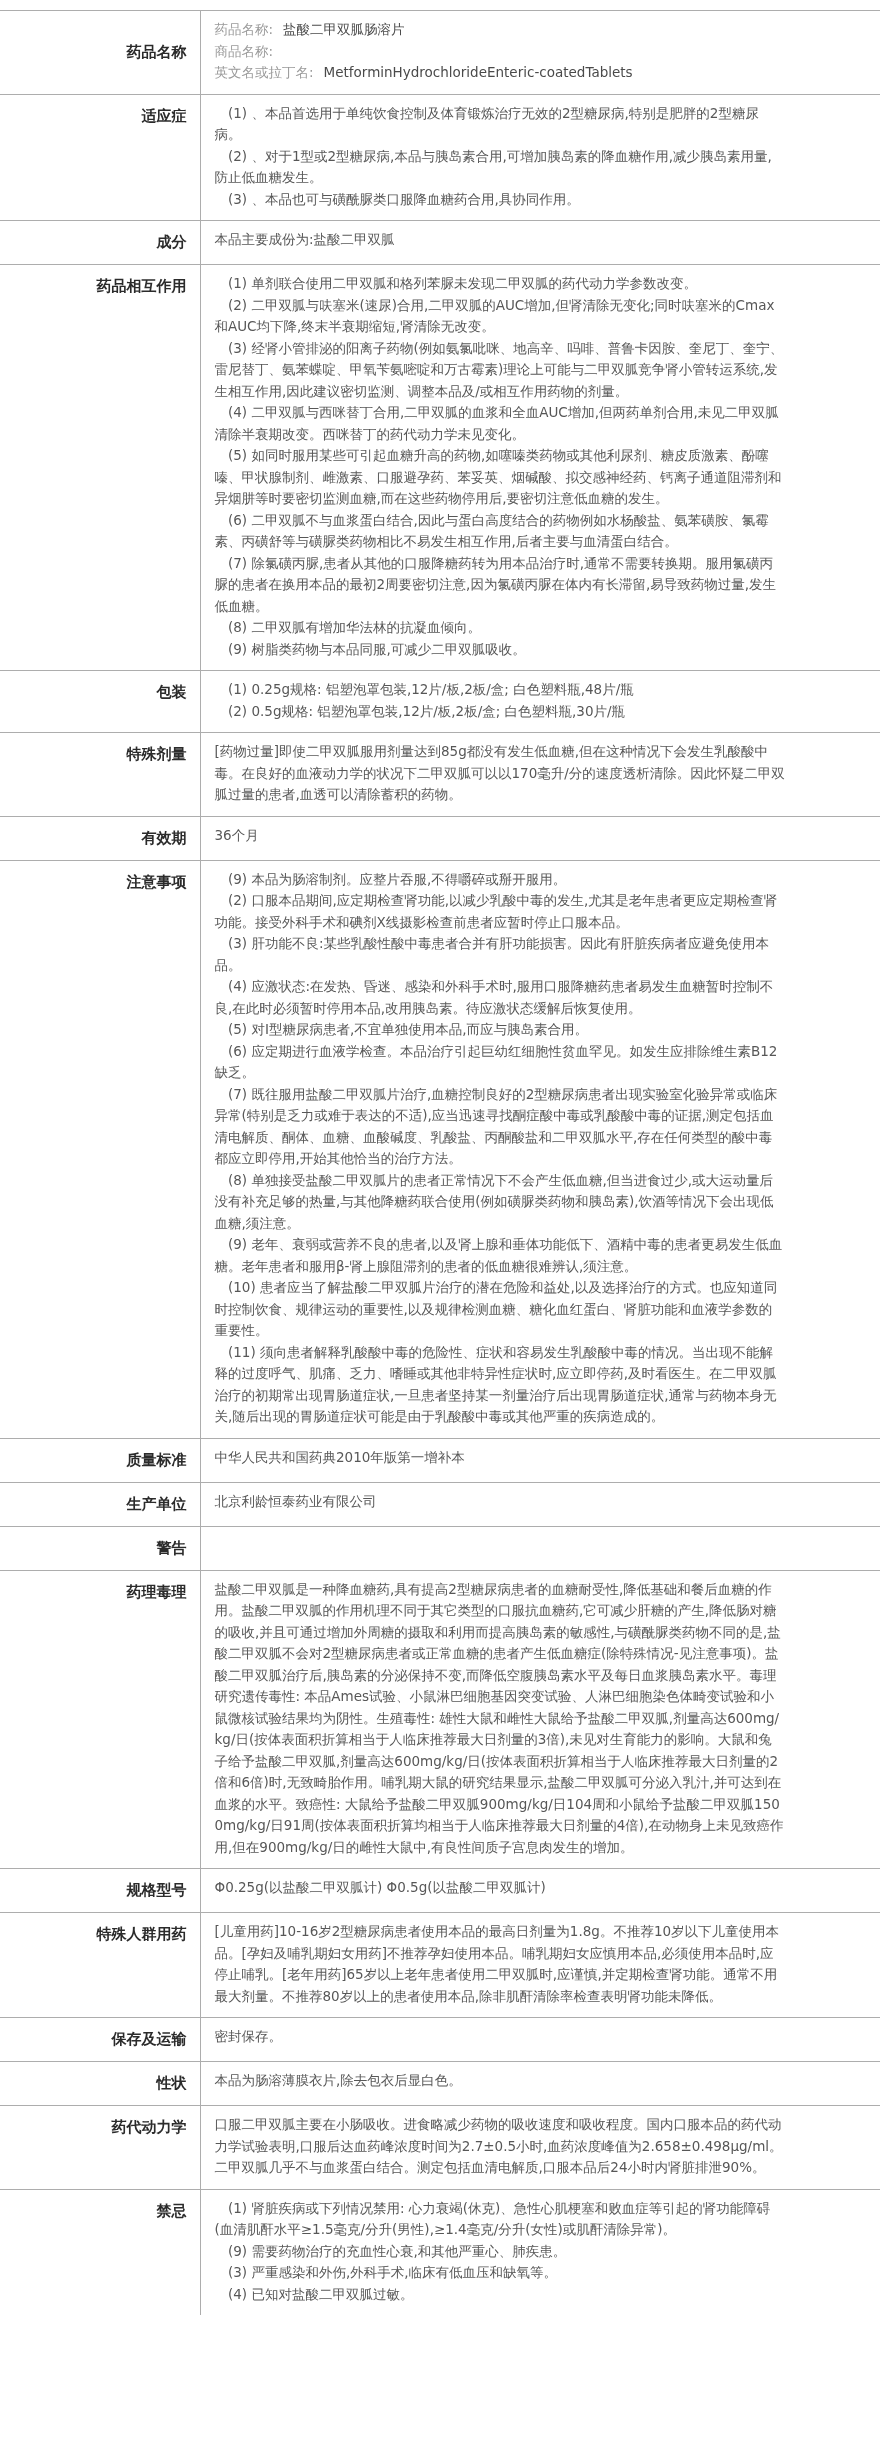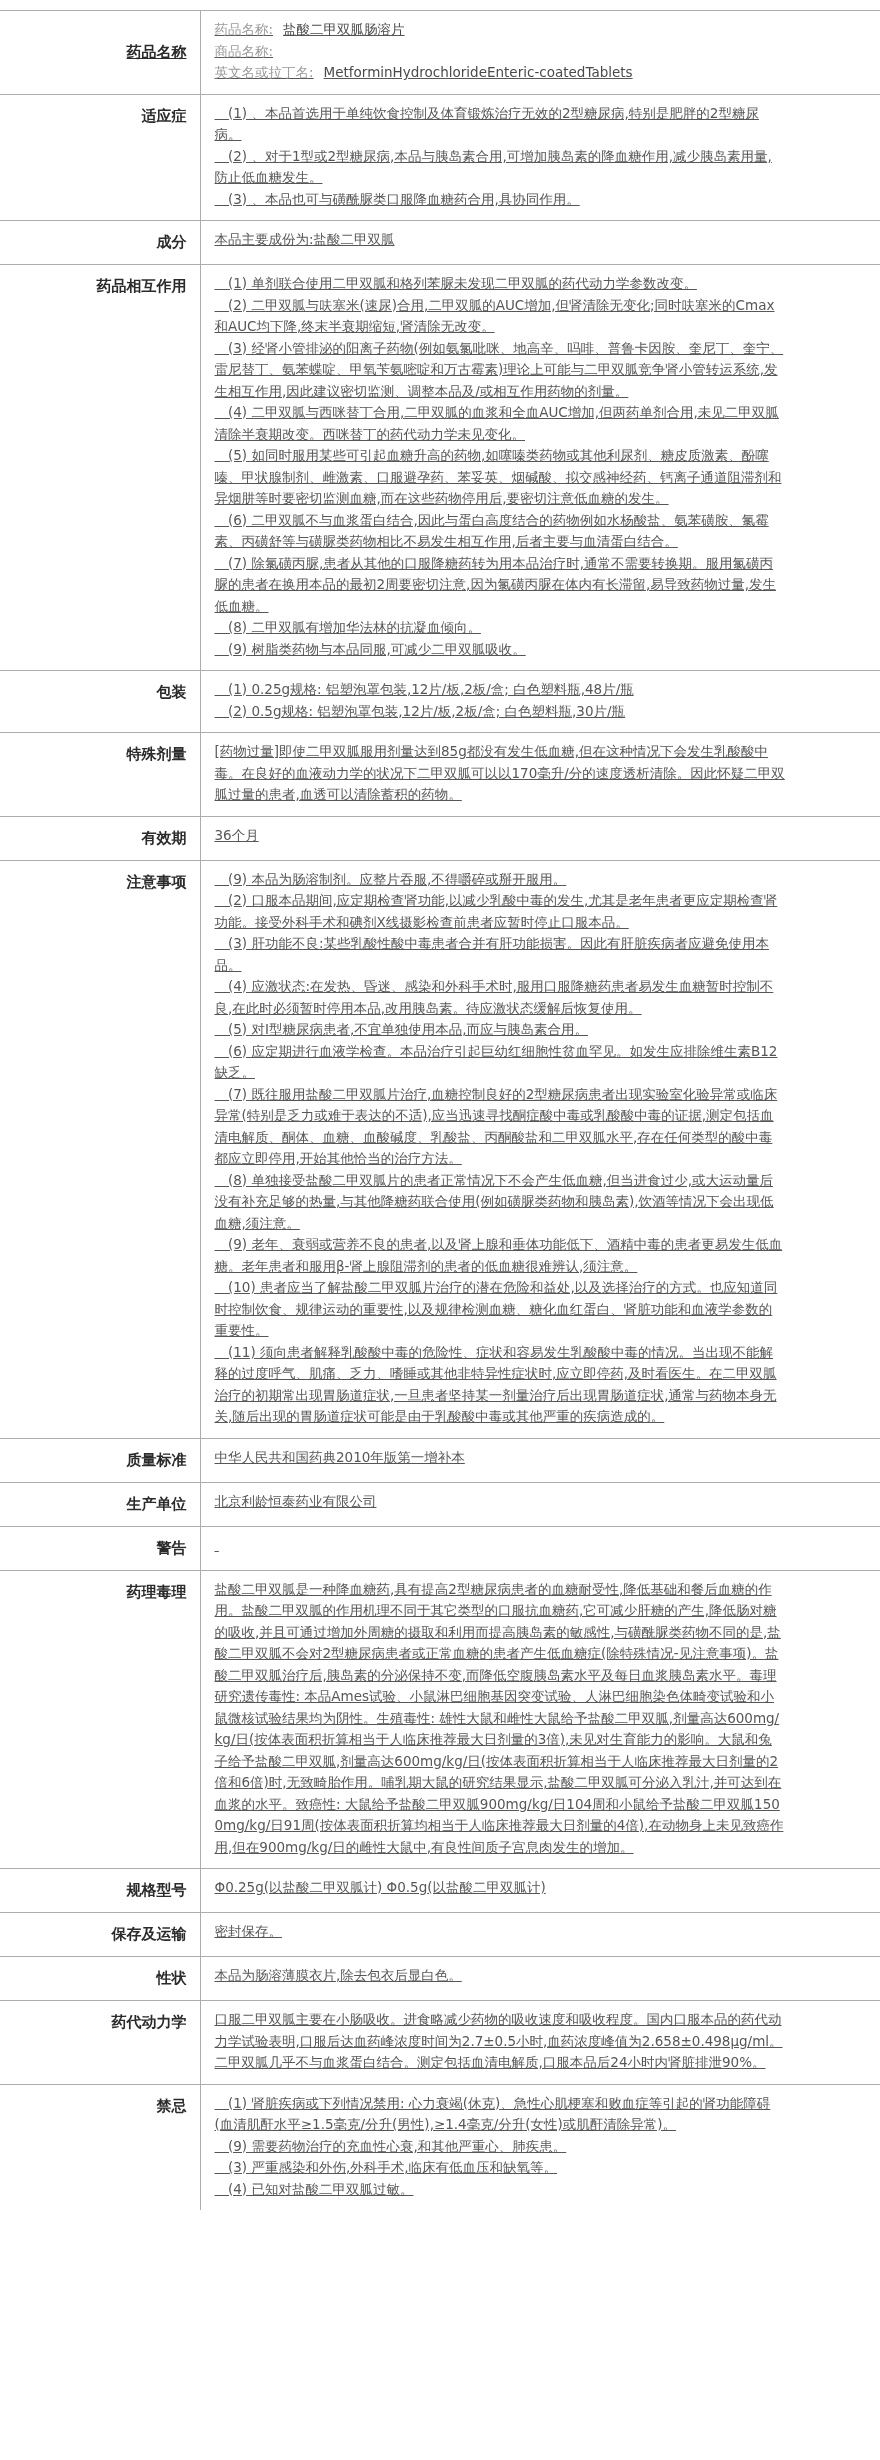--- a/index.html
+++ b/index.html
@@ -11,24 +11,24 @@
   .page { width: 880px; height: 2460px; overflow: hidden; padding-top: 10px; }
   table.drug-table { width: 100%; border-collapse: collapse; table-layout: fixed; }
   table.drug-table tr { border-top: 1px solid #adadad; }
   th.label-cell {
     width: 200px; border-right: 1px solid #adadad;
     text-align: right; vertical-align: top;
     padding: 11px 13px 11px 6px;
     font-size: 15px; font-weight: bold; color: #2b2b2b;
     line-height: 21px; white-space: nowrap;
   }
-  tr.v-middle th.label-cell { vertical-align: middle; text-decoration: underline; }
+  tr.v-middle th.label-cell { vertical-align: middle; }
   td.content-cell {
     vertical-align: top; padding: 8px 95px 10px 14px;
-    font-size: 13.5px; color: #575757; line-height: 21.5px; text-decoration: underline;
+    font-size: 13.5px; color: #575757; line-height: 21.5px;
   }
   p.para { margin: 0; word-break: break-all; }
   .field-key { color: #9a9a9a; padding-right: 10px; }
   .field-value { color: #4a4a4a; }
 </style>
 </head>
 <body>
 
 <div class="page">
   <table class="drug-table">
@@ -128,20 +128,26 @@
             <p class="para">盐酸二甲双胍是一种降血糖药,具有提高2型糖尿病患者的血糖耐受性,降低基础和餐后血糖的作用。盐酸二甲双胍的作用机理不同于其它类型的口服抗血糖药,它可减少肝糖的产生,降低肠对糖的吸收,并且可通过增加外周糖的摄取和利用而提高胰岛素的敏感性,与磺酰脲类药物不同的是,盐酸二甲双胍不会对2型糖尿病患者或正常血糖的患者产生低血糖症(除特殊情况-见注意事项)。盐酸二甲双胍治疗后,胰岛素的分泌保持不变,而降低空腹胰岛素水平及每日血浆胰岛素水平。毒理研究遗传毒性: 本品Ames试验、小鼠淋巴细胞基因突变试验、人淋巴细胞染色体畸变试验和小鼠微核试验结果均为阴性。生殖毒性: 雄性大鼠和雌性大鼠给予盐酸二甲双胍,剂量高达600mg/kg/日(按体表面积折算相当于人临床推荐最大日剂量的3倍),未见对生育能力的影响。大鼠和兔子给予盐酸二甲双胍,剂量高达600mg/kg/日(按体表面积折算相当于人临床推荐最大日剂量的2倍和6倍)时,无致畸胎作用。哺乳期大鼠的研究结果显示,盐酸二甲双胍可分泌入乳汁,并可达到在血浆的水平。致癌性: 大鼠给予盐酸二甲双胍900mg/kg/日104周和小鼠给予盐酸二甲双胍1500mg/kg/日91周(按体表面积折算均相当于人临床推荐最大日剂量的4倍),在动物身上未见致癌作用,但在900mg/kg/日的雌性大鼠中,有良性间质子宫息肉发生的增加。</p>
           </td>
         </tr>
         <tr>
           <th class="label-cell">规格型号</th>
           <td class="content-cell">
             <p class="para">Φ0.25g(以盐酸二甲双胍计) Φ0.5g(以盐酸二甲双胍计)</p>
           </td>
         </tr>
         <tr>
+          <th class="label-cell">特殊人群用药</th>
+          <td class="content-cell">
+            <p class="para">[儿童用药]10-16岁2型糖尿病患者使用本品的最高日剂量为1.8g。不推荐10岁以下儿童使用本品。[孕妇及哺乳期妇女用药]不推荐孕妇使用本品。哺乳期妇女应慎用本品,必须使用本品时,应停止哺乳。[老年用药]65岁以上老年患者使用二甲双胍时,应谨慎,并定期检查肾功能。通常不用最大剂量。不推荐80岁以上的患者使用本品,除非肌酐清除率检查表明肾功能未降低。</p>
+          </td>
+        </tr>
+        <tr>
           <th class="label-cell">保存及运输</th>
           <td class="content-cell">
             <p class="para">密封保存。</p>
           </td>
         </tr>
         <tr>
           <th class="label-cell">性状</th>
           <td class="content-cell">
             <p class="para">本品为肠溶薄膜衣片,除去包衣后显白色。</p>
           </td>

